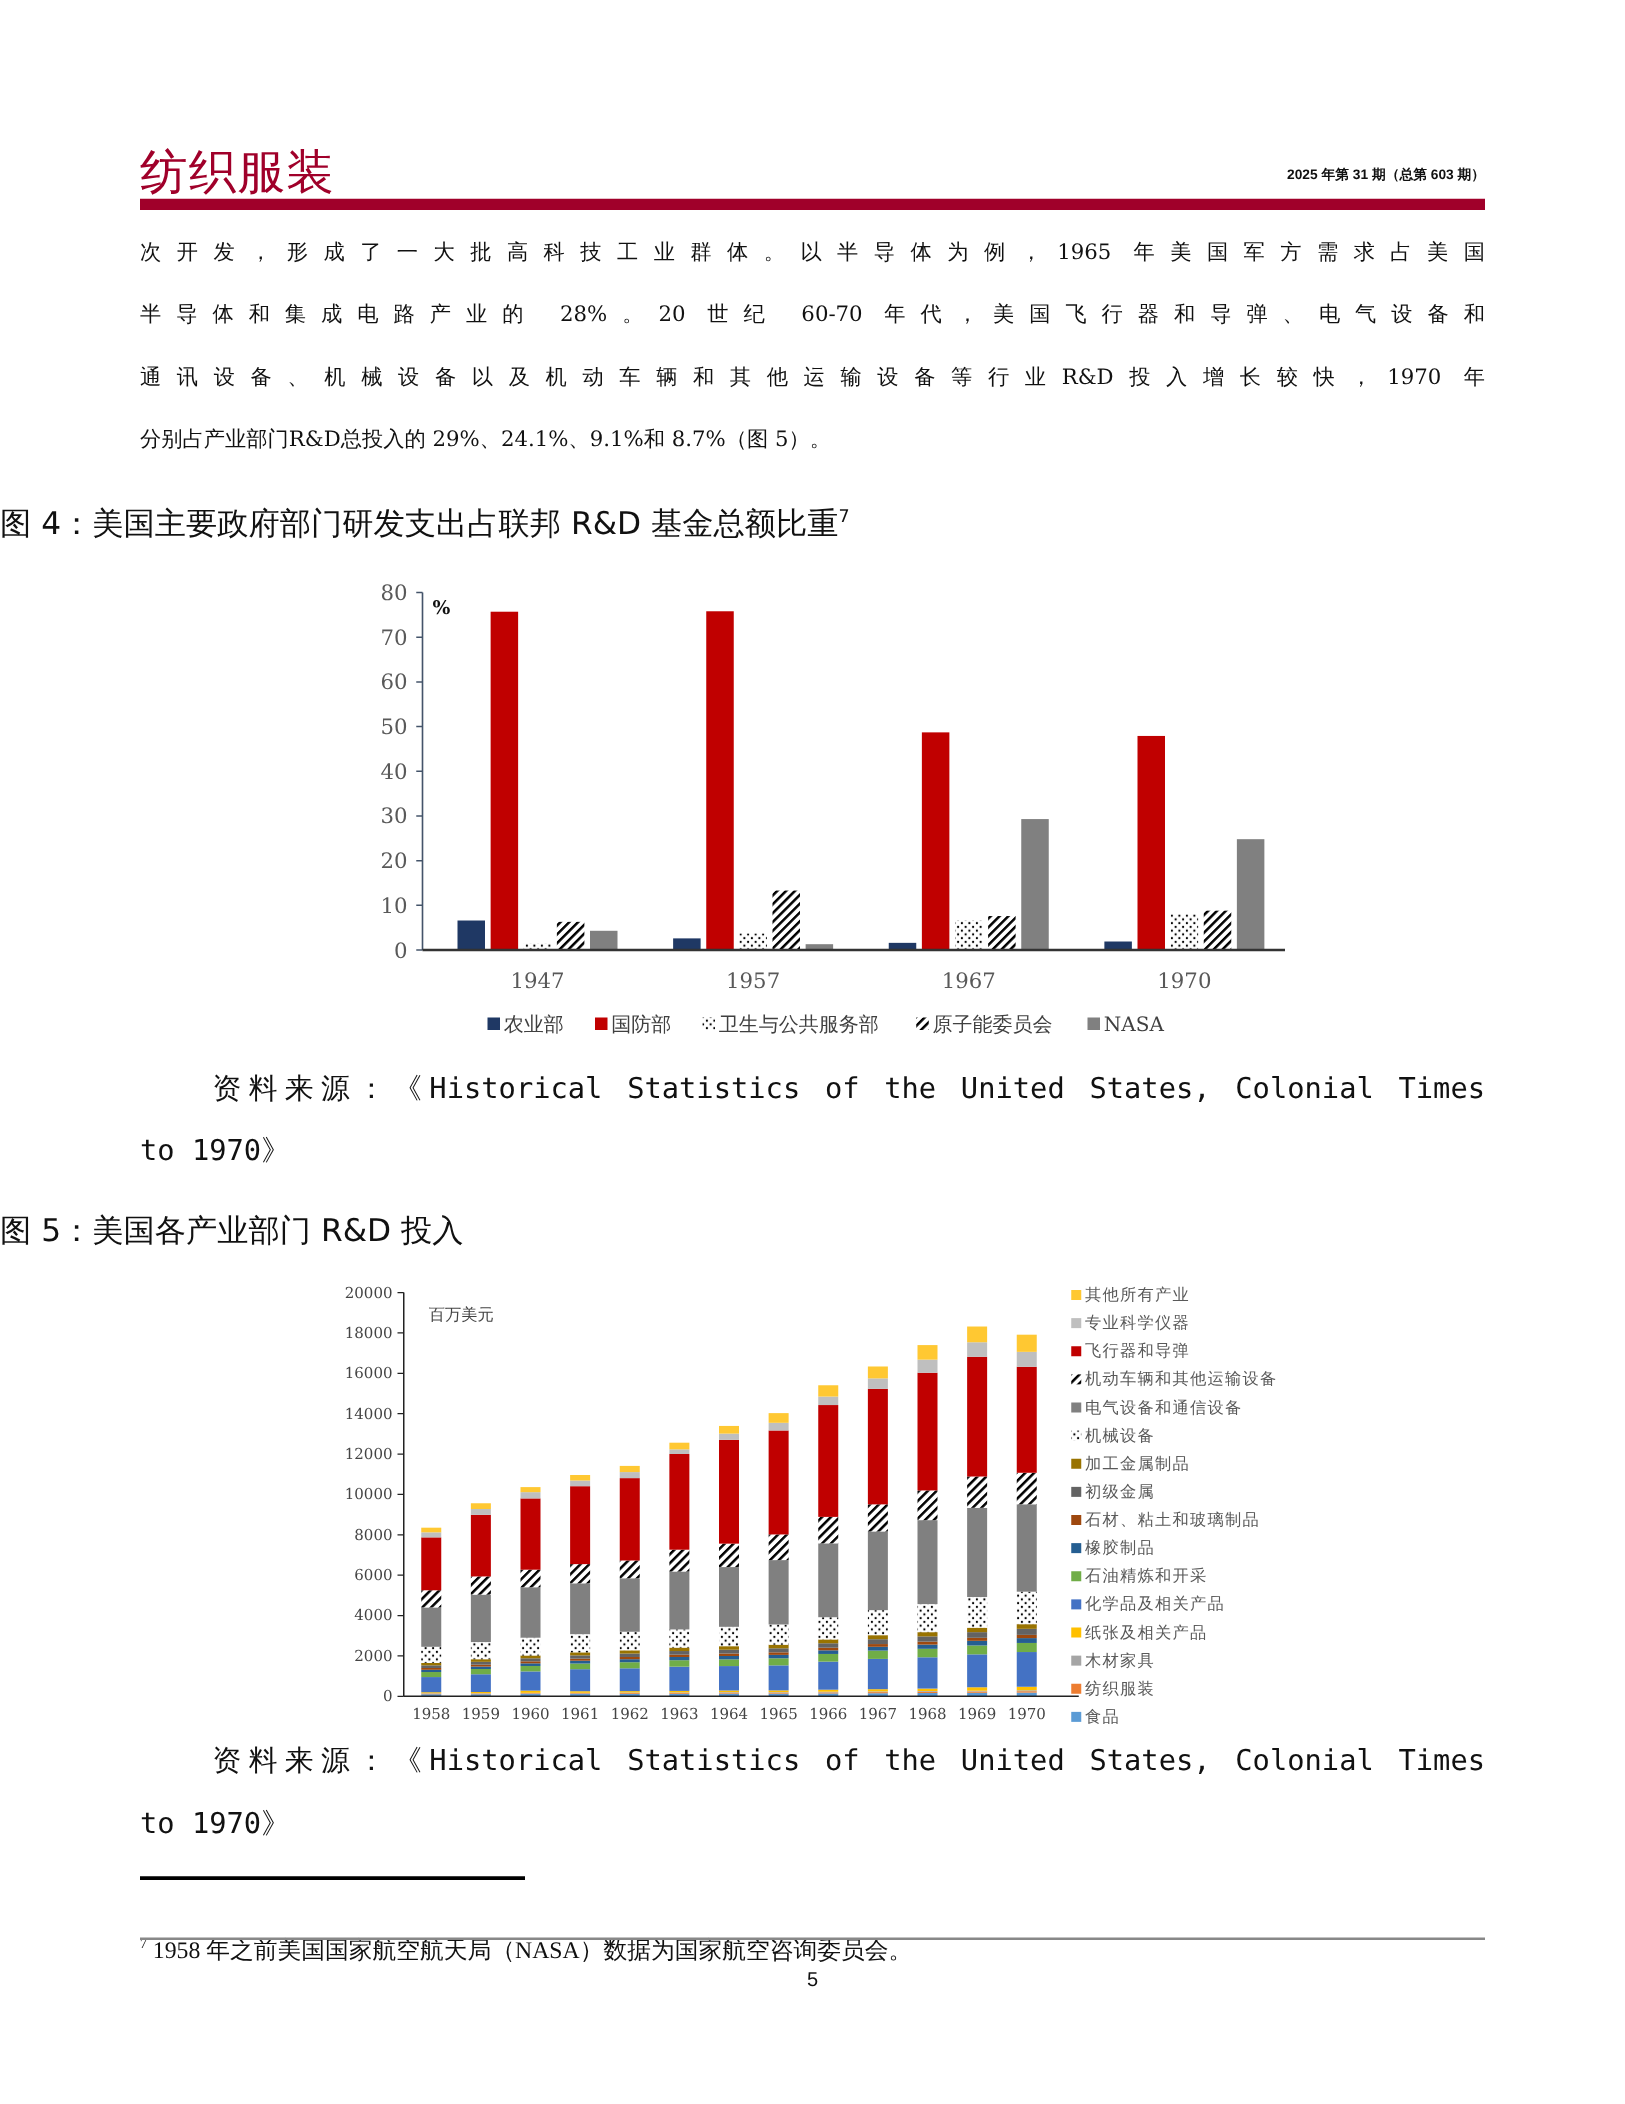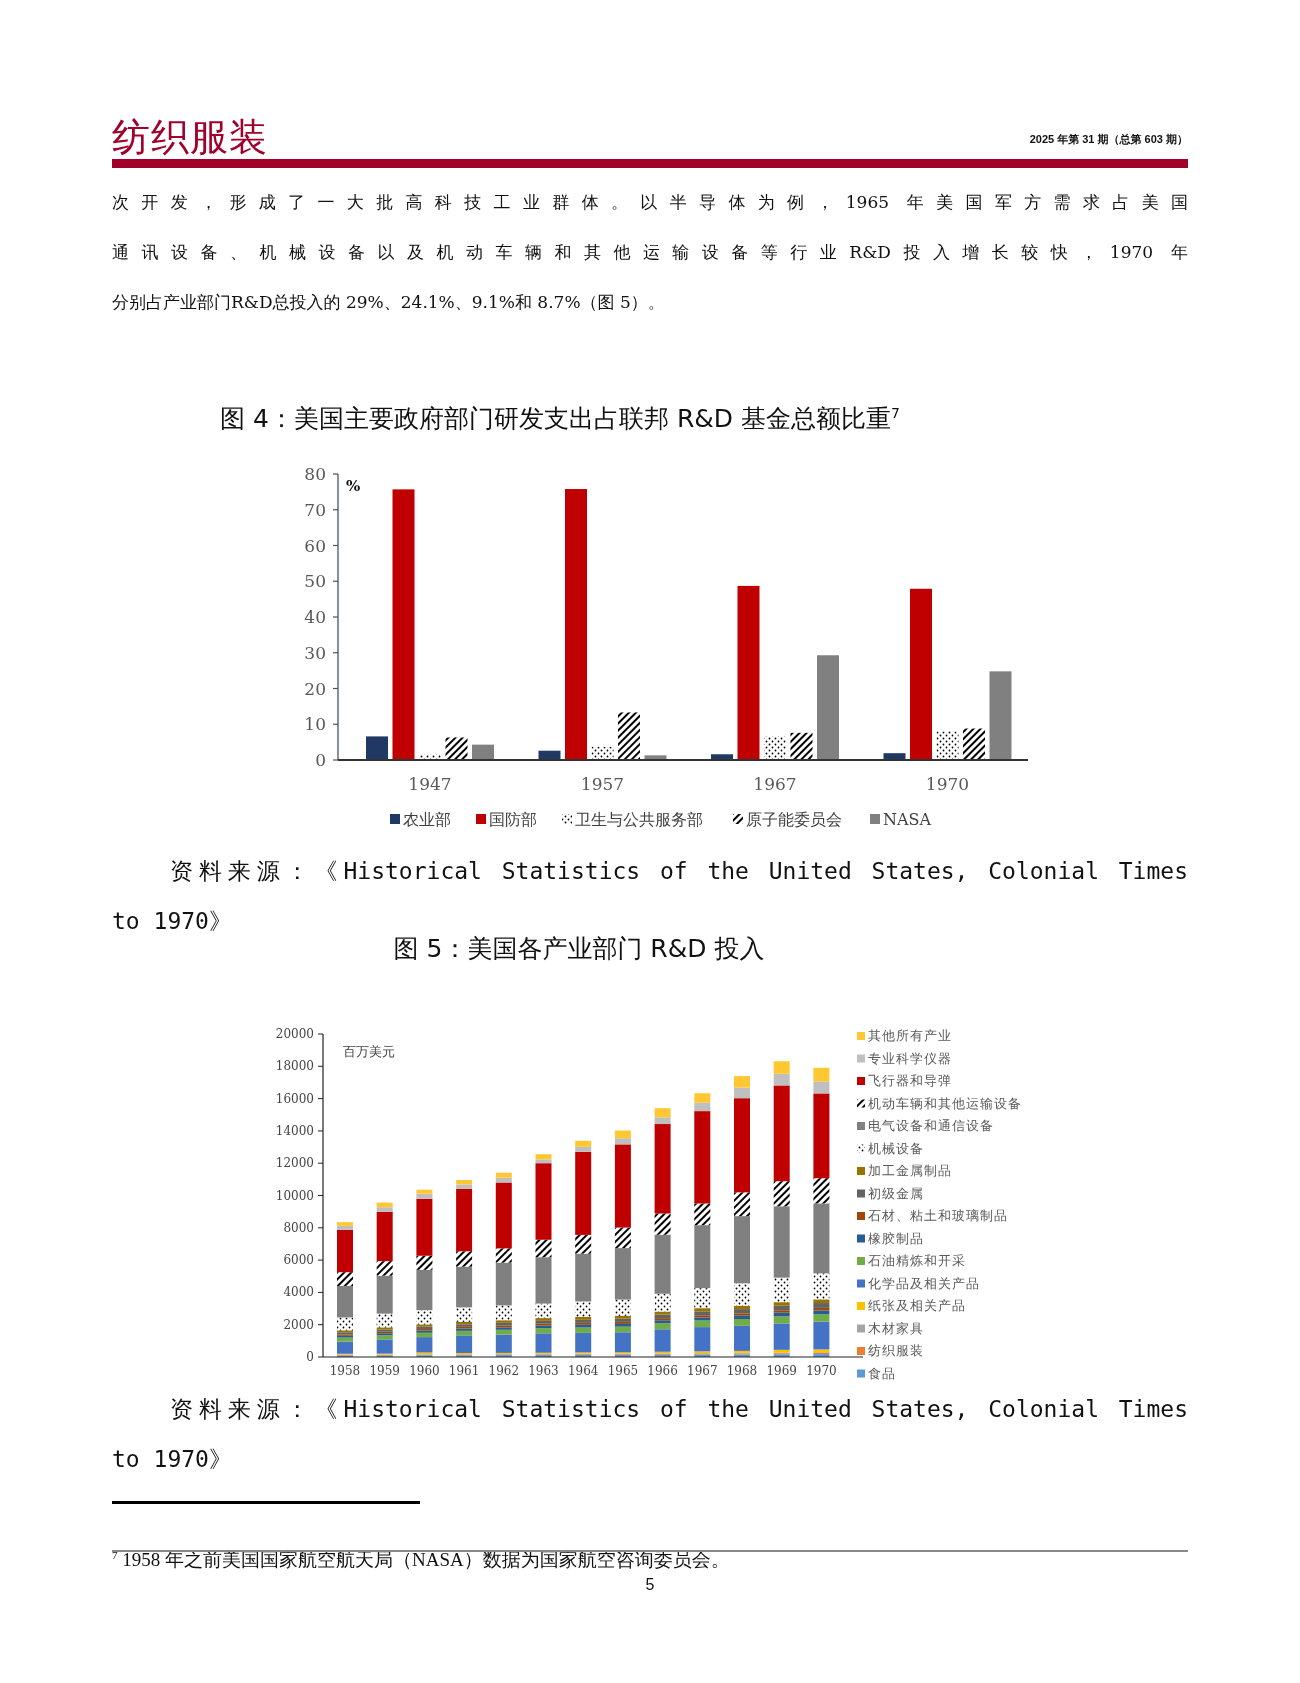--- a/index.html
+++ b/index.html
@@ -3,40 +3,41 @@
 <meta charset="utf-8">
 <style>
   html, body { margin:0; padding:0; background:#ffffff; }
   body { width:1300px; height:1683px; position:relative; overflow:hidden; font-family:"DejaVu Serif","Liberation Serif", serif; color:#111; }
   .abs { position:absolute; }
   #hdr-title { left:112px; top:112px; font-family:"DejaVu Sans","Liberation Sans",sans-serif; font-size:38px; color:#a0002a; letter-spacing:1px; }
   #hdr-issue { right:112px; top:132px; font-family:"Liberation Sans","DejaVu Sans",sans-serif; font-size:11px; font-weight:bold; color:#111; }
   #hdr-bar { left:112px; top:159px; width:1076px; height:9px; background:#a0002a; }
   .para { left:112px; width:1076px; font-size:17px; line-height:50px; text-align:justify; }
   .para .line { display:block; white-space:nowrap; text-align-last:justify; text-align:justify; }
-  .fig-title { left:0; width:1120px; text-align:center; font-family:"DejaVu Sans","Liberation Sans",sans-serif; font-size:25px; color:#111; }
+  .fig-title { left:0; width:1120px; font-family:"DejaVu Sans","Liberation Sans",sans-serif; font-size:25px; color:#111; }
   .fig-title sup { font-size:14px; }
   .source { left:112px; width:1076px; font-family:"DejaVu Sans Mono","Liberation Mono",monospace; font-size:23px; line-height:50px; }
   .source .l1 { display:block; padding-left:58px; white-space:nowrap; text-align-last:justify;text-align:right; }
   #footnote-rule { left:112px; top:1501px; width:308px; height:3px; background:#000; }
   #footnote { left:112px; top:1547px; font-size:19px;font-family:Liberation Serif, serif; }
   #footnote sup { font-size:11px; }
   #bottom-rule { left:112px; top:1550px; width:1076px; height:2px; background:#888; }
   #page-no { left:0; width:1300px; top:1576px; text-align:center; font-family:"Liberation Sans",sans-serif; font-size:16px; }
   svg text { font-family:"DejaVu Serif","Liberation Serif",serif; }
 </style>
 </head>
 <body>
 
 <div id="hdr-title" class="abs">纺织服装</div>
 <div id="hdr-issue" class="abs">2025 年第 31 期（总第 603 期）</div>
 <div id="hdr-bar" class="abs"></div>
 
 <div class="abs para" style="top:177px;">
   <span class="line">次开发，形成了一大批高科技工业群体。以半导体为例，1965 年美国军方需求占美国</span>
+  <span class="line">半导体和集成电路产业的 28%。20 世纪 60-70 年代，美国飞行器和导弹、电气设备和</span>
   <span class="line">通讯设备、机械设备以及机动车辆和其他运输设备等行业R&amp;D投入增长较快，1970 年</span>
   <span class="line" style="text-align-last:left;">分别占产业部门R&amp;D总投入的 29%、24.1%、9.1%和 8.7%（图 5）。</span>
 </div>
 
 <div class="abs fig-title" style="top:402px;">
   <span>图 4：美国主要政府部门研发支出占联邦 R&amp;D 基金总额比重</span><sup>7</sup>
 </div>
 <svg id="chart1" class="abs" style="left:270px; top:455px;" width="780" height="395">
     <defs>
       <pattern id="c1-dots" width="6" height="6" patternUnits="userSpaceOnUse">
@@ -114,21 +115,21 @@
       <rect x="600" y="359" width="10" height="10" fill="#808080"></rect>
       <text x="613" y="370" font-size="16" fill="#404040">NASA</text>
     </g>
   </svg>
 
 <div class="abs source" style="top:846px;">
   <span class="l1">资料来源：《Historical Statistics of the United States, Colonial Times</span>
   <span>to 1970》</span>
 </div>
 
-<div class="abs fig-title" style="top:932px;padding-left:19px;">图 5：美国各产业部门 R&amp;D 投入</div>
+<div class="abs fig-title" style="top:968px;">图 5：美国各产业部门 R&amp;D 投入</div>
 <svg id="chart2" class="abs" style="left:270px; top:1020px;" width="860" height="370">
     <defs>
       <pattern id="c2-dots" width="6" height="6" patternUnits="userSpaceOnUse">
         <rect width="6" height="6" fill="#fff"></rect>
         <circle cx="1.5" cy="1.5" r="0.9" fill="#000"></circle>
         <circle cx="4.5" cy="4.5" r="0.9" fill="#000"></circle>
       </pattern>
       <pattern id="c2-diag" width="5" height="5" patternUnits="userSpaceOnUse" patternTransform="rotate(45)">
         <rect width="5" height="5" fill="#fff"></rect>
         <rect width="2" height="5" fill="#000"></rect>

